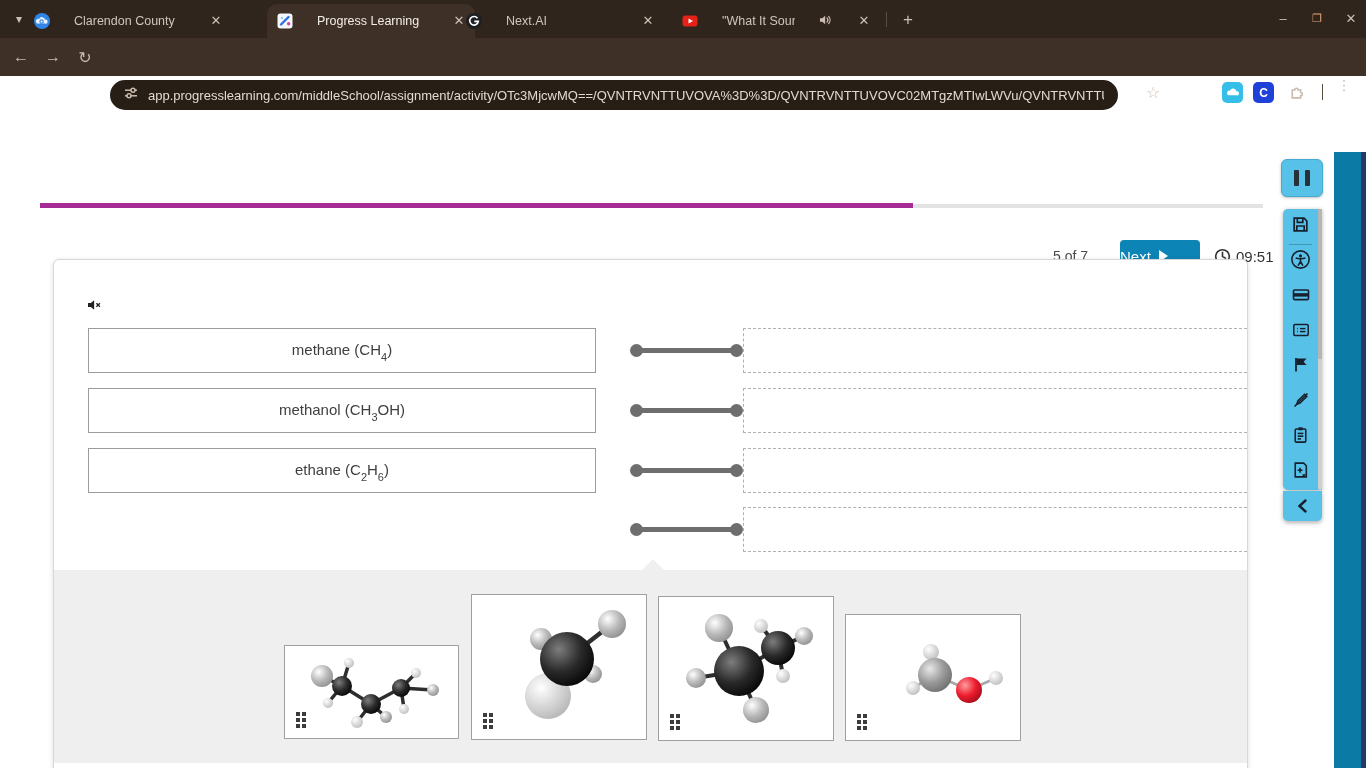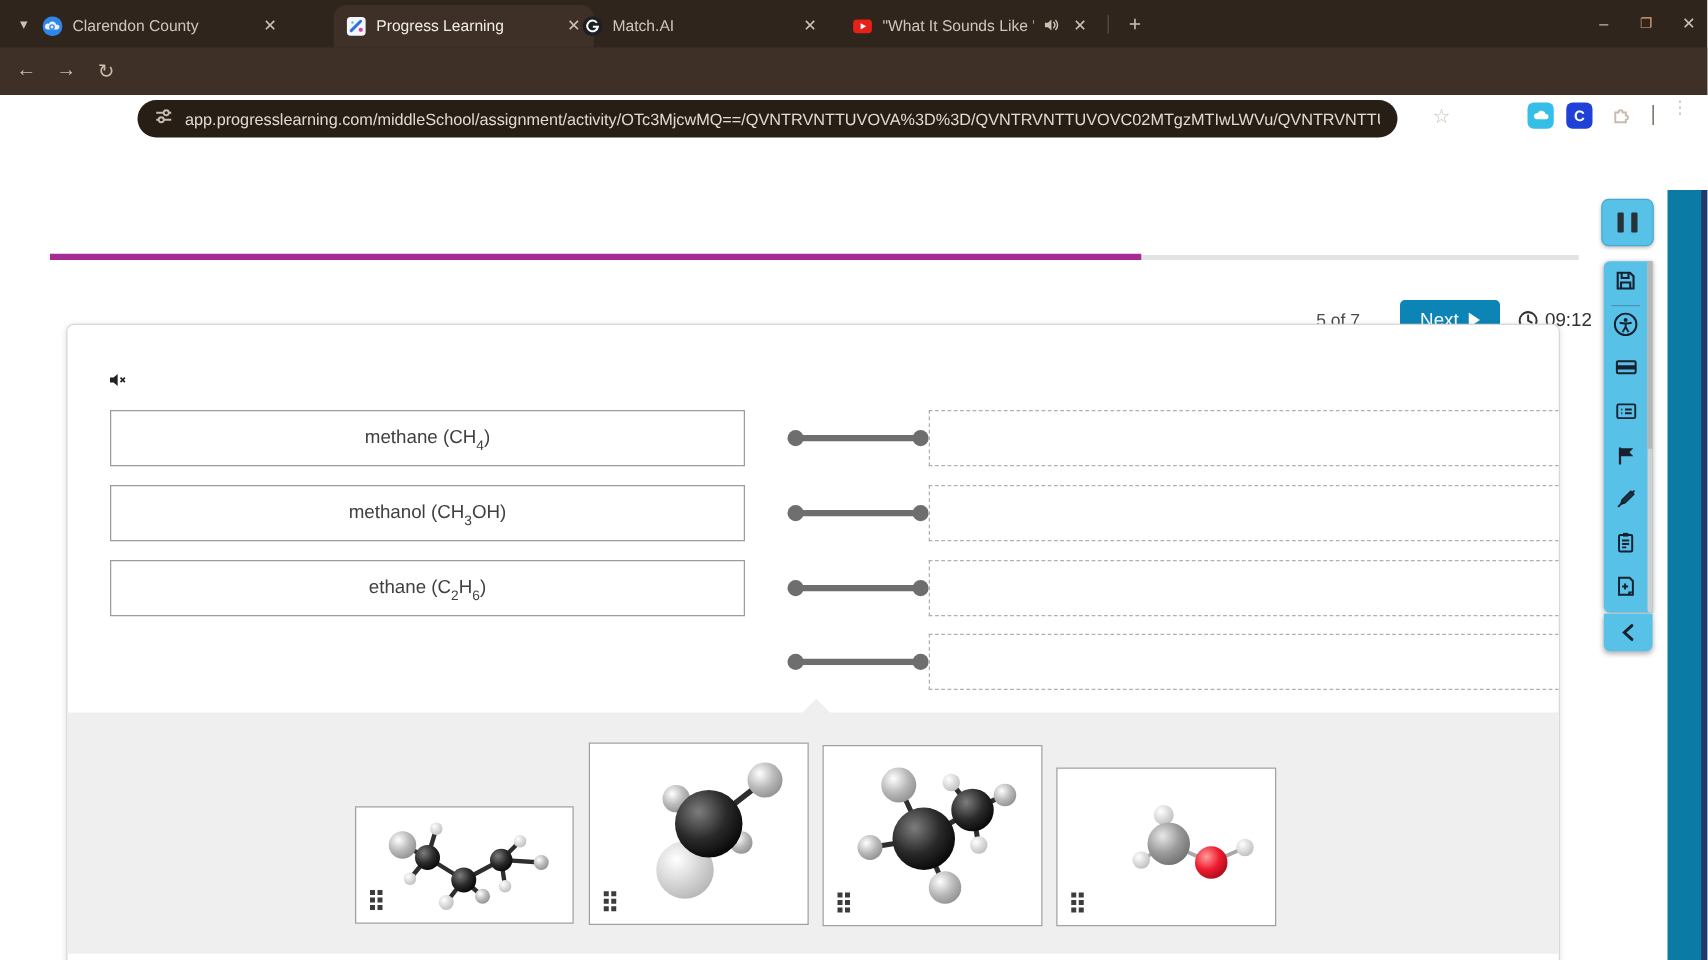--- a/index.html
+++ b/index.html
@@ -4,21 +4,21 @@
 <style>
   * { box-sizing: border-box; margin: 0; padding: 0; }
   html,body { width:1366px; height:768px; overflow:hidden; }
   body { position:relative; background:#fff; font-family:"Liberation Sans", sans-serif; }
 
   
   .chrome { position:absolute; left:0; top:0; width:1366px; height:76px; background:#30251d; z-index:50; }
   .tabstrip { position:absolute; left:0; top:0; width:1366px; height:38px; }
   .tab-search { position:absolute; left:8px; top:9px; width:22px; height:20px; color:#cdbfb2; font-size:12px;
     display:flex; align-items:center; justify-content:center; border-radius:6px; }
-  .tab { position:absolute; top:4px; height:34px; width:208px; display:flex; align-items:center; gap:8px;
+  .tab { position:absolute; top:4px; height:34px; width:208px; display:flex; align-items:center; gap:24px;
     padding:0 8px 0 10px; color:#cfc5bb; font-size:12.5px; border-radius:10px 10px 0 0; }
   .tab.active { background:#3e3026; color:#f2ede8;margin-left:27px; }
   .tab .title { flex:1; white-space:nowrap; overflow:hidden; }
   .tab .close { color:#cdbfb2; font-size:13px; width:16px; height:16px; line-height:16px; text-align:center; flex:0 0 auto; }
   .favicon { width:16px; height:16px; flex:0 0 auto; display:inline-flex; }
   .newtab { position:absolute; left:897px; top:9px; width:22px; height:22px; color:#cdbfb2; font-size:17px;
     display:flex; align-items:center; justify-content:center; }
   .tabsep { position:absolute; left:886px; top:12px; width:1px; height:15px; background:#5c4d41; }
   .wincontrols { position:absolute; right:6px; top:6px; display:flex; gap:16px; align-items:center; height:24px; }
   .winbtn { width:18px; height:18px; display:flex; align-items:center; justify-content:center; color:#cdbfb2; font-size:13px; }
@@ -43,21 +43,21 @@
   
   .page { position:absolute; left:0; top:76px; width:1366px; height:692px; background:#fff; }
 
   .teal-strip { position:absolute; left:1334px; top:76px; width:32px; height:692px; background:#0b7aa4; z-index:1; }
   .navy-edge { position:absolute; left:1361px; top:76px; width:5px; height:692px; background:#23396b; z-index:2; }
 
   
   .topbar { position:absolute; left:0; top:80px; width:1334px; height:48px; background:#fff; }
   .count-label { position:absolute; left:1053px; top:92px; font-size:14px; color:#4a4a4a; }
   .next-btn { position:absolute; left:1120px; top:84px; width:80px; height:32px; background:#0d84b6; border:none;
-    border-radius:4px; color:#fff; font-size:15px; display:flex; align-items:center; justify-content:center; gap:7px; }
+    border-radius:4px; color:#fff; font-size:15px; display:flex; align-items:center; gap:7px; }
   .clock-wrap { position:absolute; left:1214px; top:92px; display:flex; align-items:center; gap:5px; color:#333;
     font-size:15px; }
   .pause-btn { position:absolute; left:1281px; top:83px; width:42px; height:38px; background:#58c1e8; border:1px solid #45a9d2;
     border-radius:6px; display:flex; align-items:center; justify-content:center; gap:6px; z-index:10;
     box-shadow:0 1px 3px rgba(0,0,0,.25); }
   .pause-btn i { display:block; width:5px; height:16px; background:#263238; border-radius:1px; }
 
   .progress-track { position:absolute; left:40px; top:128px; width:1223px; height:4px; background:#e3e3e3; }
   .progress-fill { position:absolute; left:40px; top:127px; height:5px; background:#a52c94; }
 
@@ -142,21 +142,21 @@
         <span class="title">Progress Learning</span>
         <span class="close">✕</span>
       </div>
       <div class="tab" style="left: 456px;">
         <span class="favicon">
           <svg width="16" height="16" viewBox="0 0 16 16">
             <circle cx="8" cy="8" r="8" fill="#1d1f22"></circle>
             <path d="M11.5 5.2 a4.3 4.3 0 1 0 .8 3.2 h-4" fill="none" stroke="#fff" stroke-width="1.6"></path>
           </svg>
         </span>
-        <span class="title">Match.AI</span>
+        <span class="title">Next.AI</span>
         <span class="close">✕</span>
       </div>
       <div class="tab" style="left: 672px;">
         <span class="favicon">
           <svg width="16" height="16" viewBox="0 0 16 16">
             <rect x="0.5" y="2.5" width="15" height="11" rx="3" fill="#e62117"></rect>
             <path d="M6.5 5.5 L11 8 L6.5 10.5 z" fill="#fff"></path>
           </svg>
         </span>
         <span class="title">"What It Sounds Like " | Offi</span>
@@ -212,21 +212,21 @@
       <span>Next</span>
       <svg width="10" height="12" viewBox="0 0 10 12">
           <path d="M1 0 L10 6 L1 12 z" fill="#fff"></path>
         </svg>
     </button>
     <div class="clock-wrap">
       <svg width="17" height="17" viewBox="0 0 18 18">
         <circle cx="9" cy="9" r="7.2" fill="none" stroke="#333" stroke-width="1.7"></circle>
         <path d="M9 4.6 V9 l3.1 1.7" fill="none" stroke="#333" stroke-width="1.7" stroke-linecap="round"></path>
         </svg>
-      <span>09:12</span>
+      <span>09:51</span>
     </div>
   </div>
   <button class="pause-btn">
       <i></i>
       <i></i>
     </button>
 
   <div class="progress-track"></div>
   <div class="progress-fill" style="width: 873px;"></div>
 

